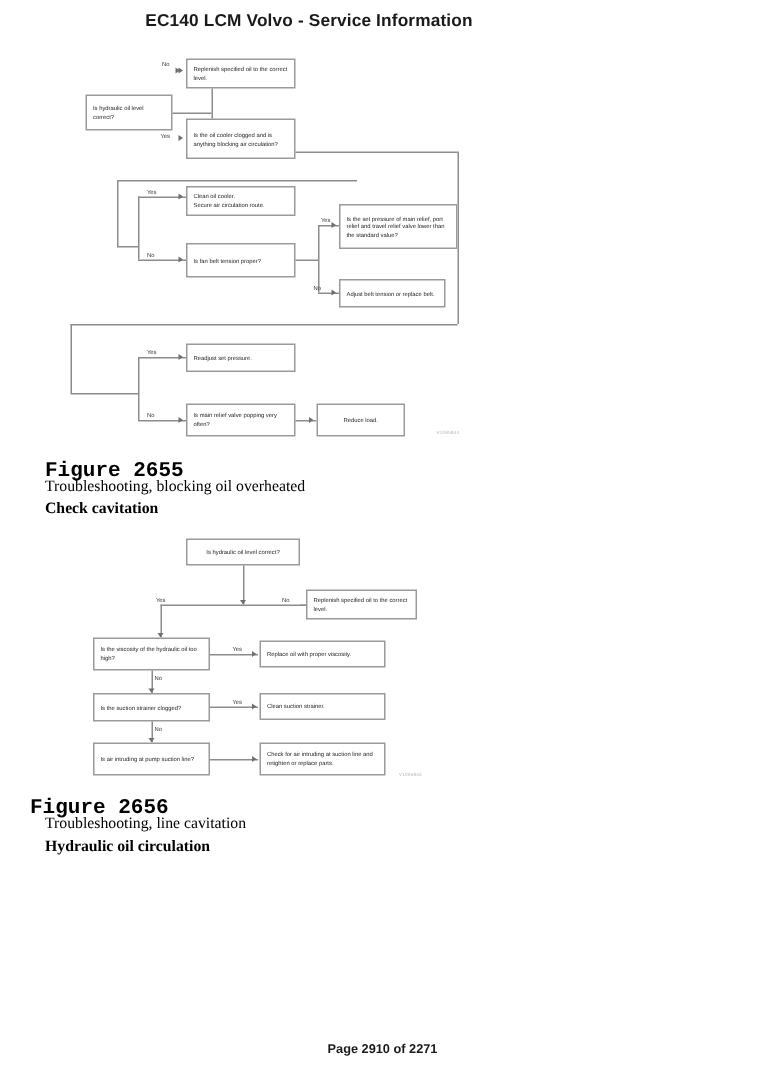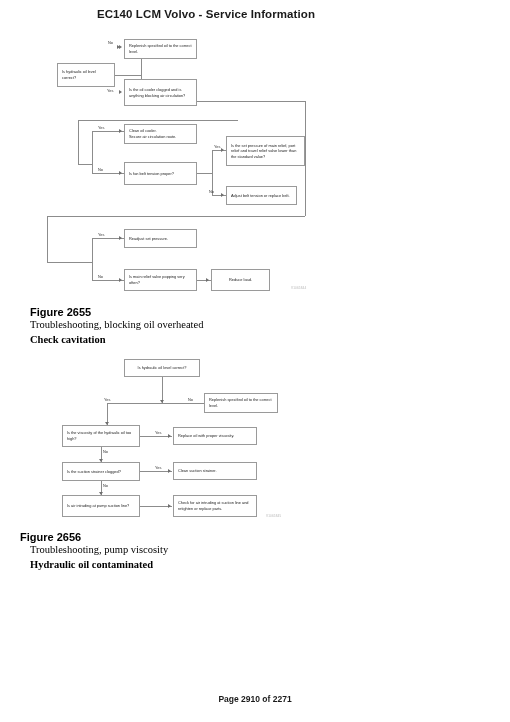--- a/index.html
+++ b/index.html
@@ -37,23 +37,23 @@
     text-align: center;
     font-family: "Liberation Sans", sans-serif;
     font-weight: bold;
     font-size: 8.5px;
     color: #1a1a1a;
   }
 
   
   .fig-num {
     position: absolute;
-    font-family: Liberation Sans, sans-serif;
-    font-weight: bold;
-    font-size: 11px;
+    font-family: Liberation Mono, monospace;
+    font-weight: bold;
+    font-size: 14px;
     color: #000;
     white-space: nowrap;
   }
   .fig-cap {
     position: absolute;
     font-family: "Liberation Serif", serif;
     font-size: 10.5px;
     color: #000;
     white-space: nowrap;
   }
@@ -265,16 +265,16 @@
 
   <div class="fbox center" style="left:62px; top:495px; width:78px; height:22px;">Is air intruding at pump suction line?</div>
   <div class="ln-h" style="left:140px; top:506px; width:32px;"></div>
   <div class="arw-r" style="left:168px; top:504px;"></div>
   <div class="fbox center" style="left:173px; top:495px; width:84px; height:22px;">Check for air intruding at suction line and retighten or replace parts.</div>
 
   <div class="figcode" style="left:266px; top:514px;">V1065845</div>
 </div>
 
 <div class="fig-num" style="left:20px; top:531px;">Figure 2656</div>
-<div class="fig-cap" style="left:30px; top:544px;">Troubleshooting, pump viscosity</div>
-<div class="sec-head" style="left:30px; top:559px;">Hydraulic oil contaminated</div>
+<div class="fig-cap" style="left:30px; top:544px;">Troubleshooting, line cavitation</div>
+<div class="sec-head" style="left:30px; top:559px;">Hydraulic oil circulation</div>
 
 <div class="page-footer">Page 2910 of 2271</div>
 
 </body></html>

